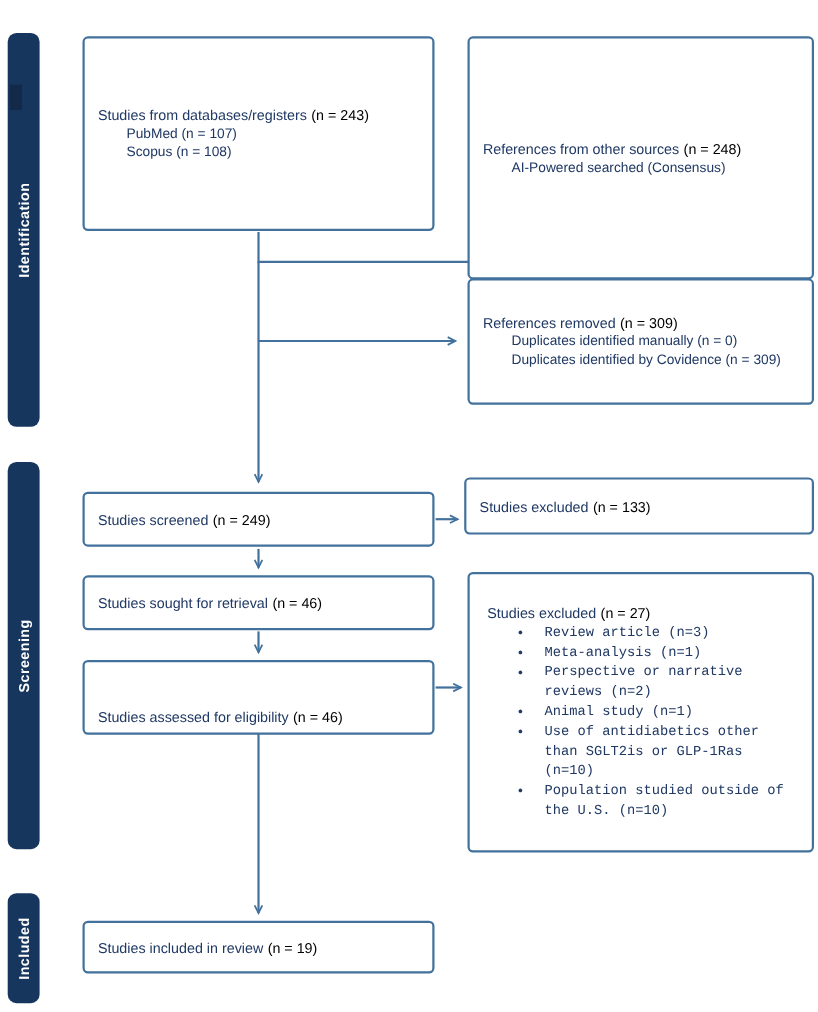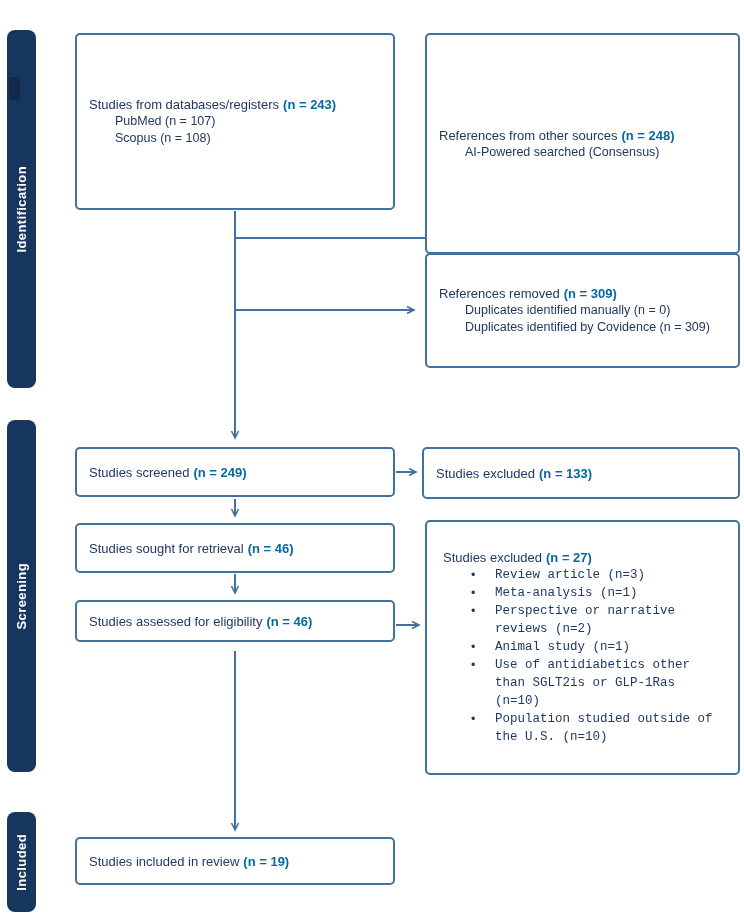--- a/index.html
+++ b/index.html
@@ -55,45 +55,45 @@
     box-sizing: border-box;
     color: #1F3864;
     font-size: 13px;
     display: flex;
     flex-direction: column;
     justify-content: center;
     padding: 6px 8px 6px 12px;
   }
   .title-line { line-height: 17px; }
   .count {
-    font-weight: bold;
-    color: #0369a1;
+    font-weight: normal;
+    color: #000000;
     margin-left: 4px;
   }
   .sub {
     margin-left: 26px;
     line-height: 17px;
     font-size: 12.5px;
   }
   .bullet-row {
     display: flex;
     margin-left: 28px;
     line-height: 18px;
     font-size: 12.5px;
   }
   .bullet-dot { flex: 0 0 24px; }
   .bullet-text { max-width: 232px; font-family: Liberation Mono, monospace; }
 
   .box-databases { left: 75px;  top: 33px;  width: 320px; height: 177px; }
   .box-other     { left: 425px; top: 33px;  width: 315px; height: 221px; }
   .box-removed   { left: 425px; top: 253px; width: 315px; height: 115px; }
   .box-screened  { left: 75px;  top: 447px; width: 320px; height: 50px; }
-  .box-excl133   { left: 422px; top: 447px; width: 318px; height: 52px; }
+  .box-excl133   { left: 422px; top: 434px; width: 318px; height: 52px; }
   .box-sought    { left: 75px;  top: 523px; width: 320px; height: 50px; }
-  .box-assessed  { left: 75px;  top: 600px; width: 320px; height: 42px; }
+  .box-assessed  { left: 75px;  top: 600px; width: 320px; height: 68px; justify-content: flex-end; }
   .box-excl27    { left: 425px; top: 520px; width: 315px; height: 255px; padding-left: 16px; }
   .box-included  { left: 75px;  top: 837px; width: 320px; height: 48px; }
 </style>
 </head>
 <body>
 
 <div class="canvas">
 
   <svg class="connectors" viewBox="0 0 744 920">
     <defs>

